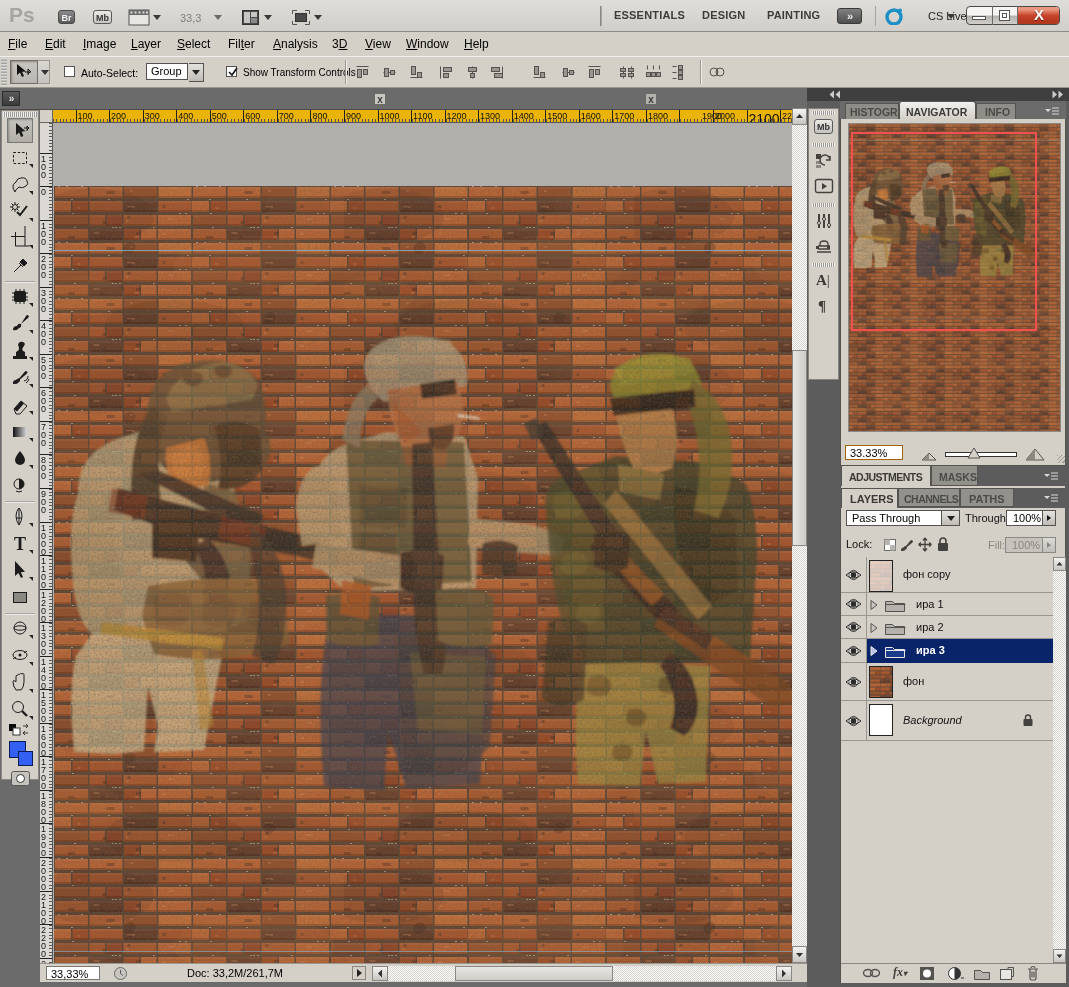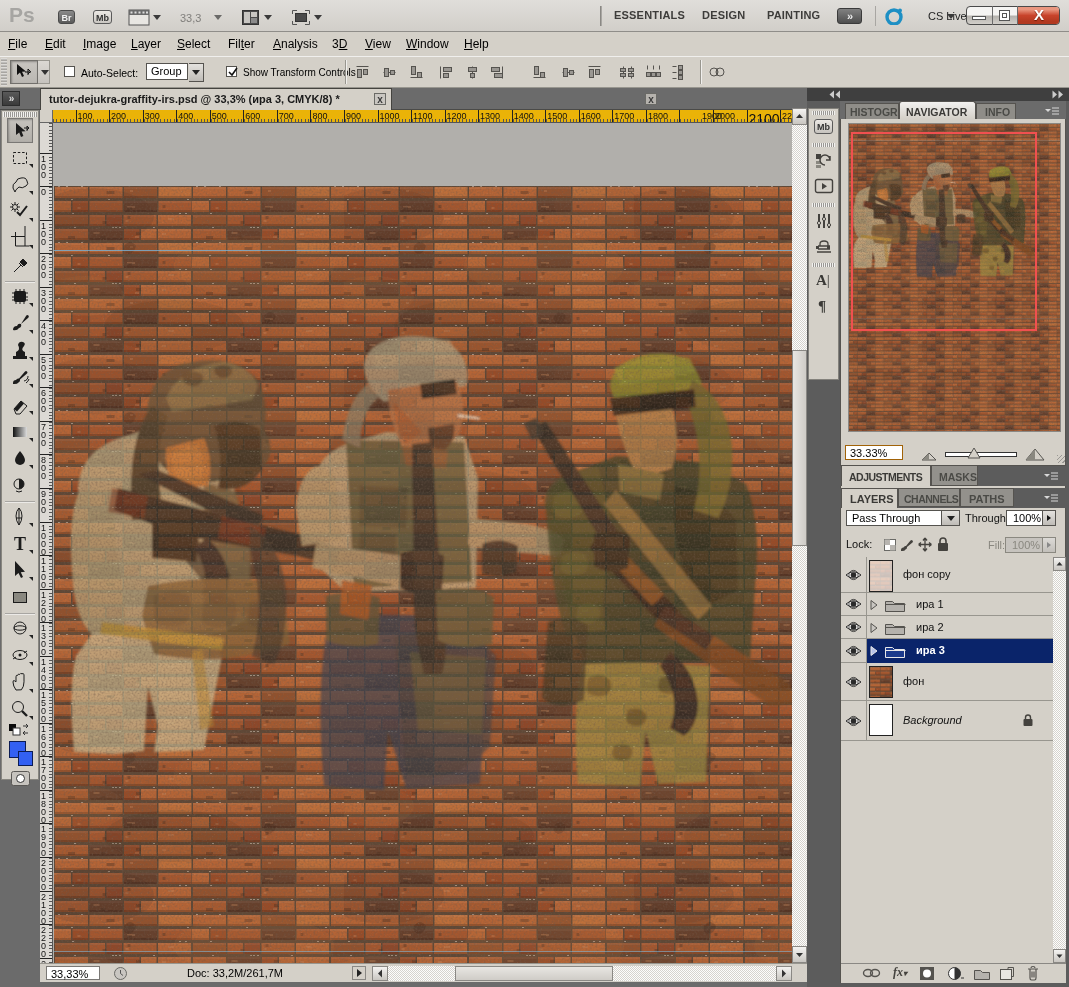--- a/index.html
+++ b/index.html
@@ -153,21 +153,20 @@
       <rect x="8.5" y="11.5" width="4" height="4" fill="#9a9792" stroke="#55534f"></rect>
     </svg>
     <div class="a" style="left:700px;top:60px;width:1px;height:24px;background:#98968f;border-right:1px solid #f0efed;"></div>
     <svg class="a" style="left:709px;top:64px;" width="17" height="16">
       <circle cx="5" cy="8" r="4" fill="none" stroke="#55534f"></circle>
       <circle cx="11" cy="8" r="4" fill="none" stroke="#55534f"></circle>
       <path d="M8 4.5 v7" fill="none" stroke="#55534f"></path>
     </svg>
 <div class="b" style="left:0;top:88px;width:807px;height:22px;background:#6b6b6b;border-bottom:1px solid #4a4a48;"></div>
     <div class="b" style="left:2px;top:91px;width:18px;height:15px;background:linear-gradient(#5a5a5a,#3a3a3a);border:1px solid #2c2c2c;color:#e0e0e0;font-size:10px;text-align:center;line-height:14px;font-weight:bold;letter-spacing:-1px;">»</div>
-    <div class="b" style="left:40px;top:88px;width:352px;height:22px;background:#d4d0c8;border:1px solid #44433f;border-bottom:none;font-size:11px;font-weight:bold;color:#1a1a1a;padding:4px 0 0 8px;white-space:nowrap;">tutor-dejukra-graffity-irs.psd @ 33,3% (ира 3, CMYK/8) *</div>
     <div class="b" style="left:374px;top:93px;width:12px;height:12px;background:#c9c6c1;border:1px solid #6a6a66;color:#3a3a3a;font-size:10px;font-weight:bold;text-align:center;line-height:11px;">x</div>
     <div class="b" style="left:645px;top:93px;width:12px;height:12px;background:#b5b2ad;border:1px solid #6a6a66;color:#3a3a3a;font-size:10px;font-weight:bold;text-align:center;line-height:11px;">x</div>
 <div class="b" style="left:40px;top:110px;width:13px;height:13px;background:#d4d0c8;border-right:1px solid #666;border-bottom:1px solid #666;"></div>
     <div class="b" style="left:53px;top:110px;width:739px;height:13px;background:#eab308;border-bottom:1px solid #555;overflow:hidden;">
       <div style="position:absolute;left:0;top:9px;width:739px;height:4px;background:repeating-linear-gradient(90deg,#555 0,#555 1px,transparent 1px,transparent 3.355px);"></div>
       <div style="position:absolute;left:22.5px;top:0;width:1px;height:13px;background:#222;"></div>
       <div style="position:absolute;left:24.5px;top:1px;font-size:9px;color:#111;">100</div>
       <div style="position:absolute;left:56.1px;top:0;width:1px;height:13px;background:#222;"></div>
       <div style="position:absolute;left:58.1px;top:1px;font-size:9px;color:#111;">200</div>
       <div style="position:absolute;left:89.7px;top:0;width:1px;height:13px;background:#222;"></div>

